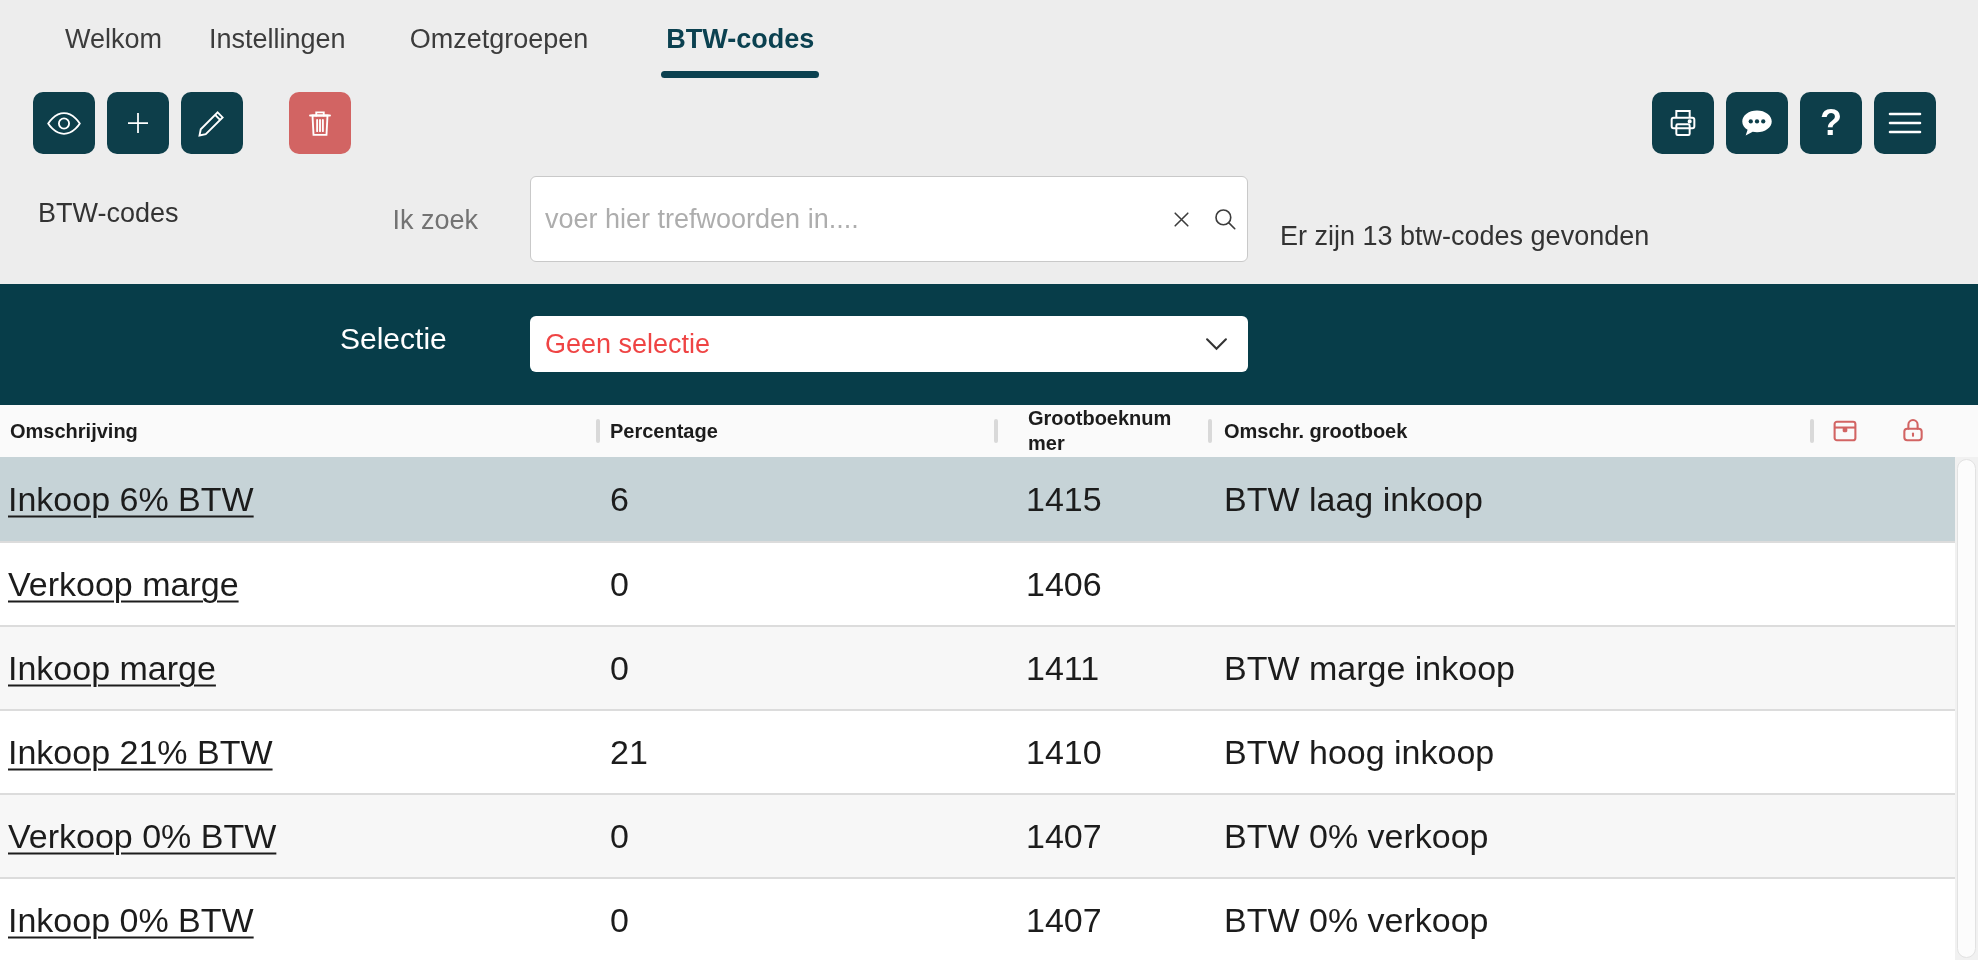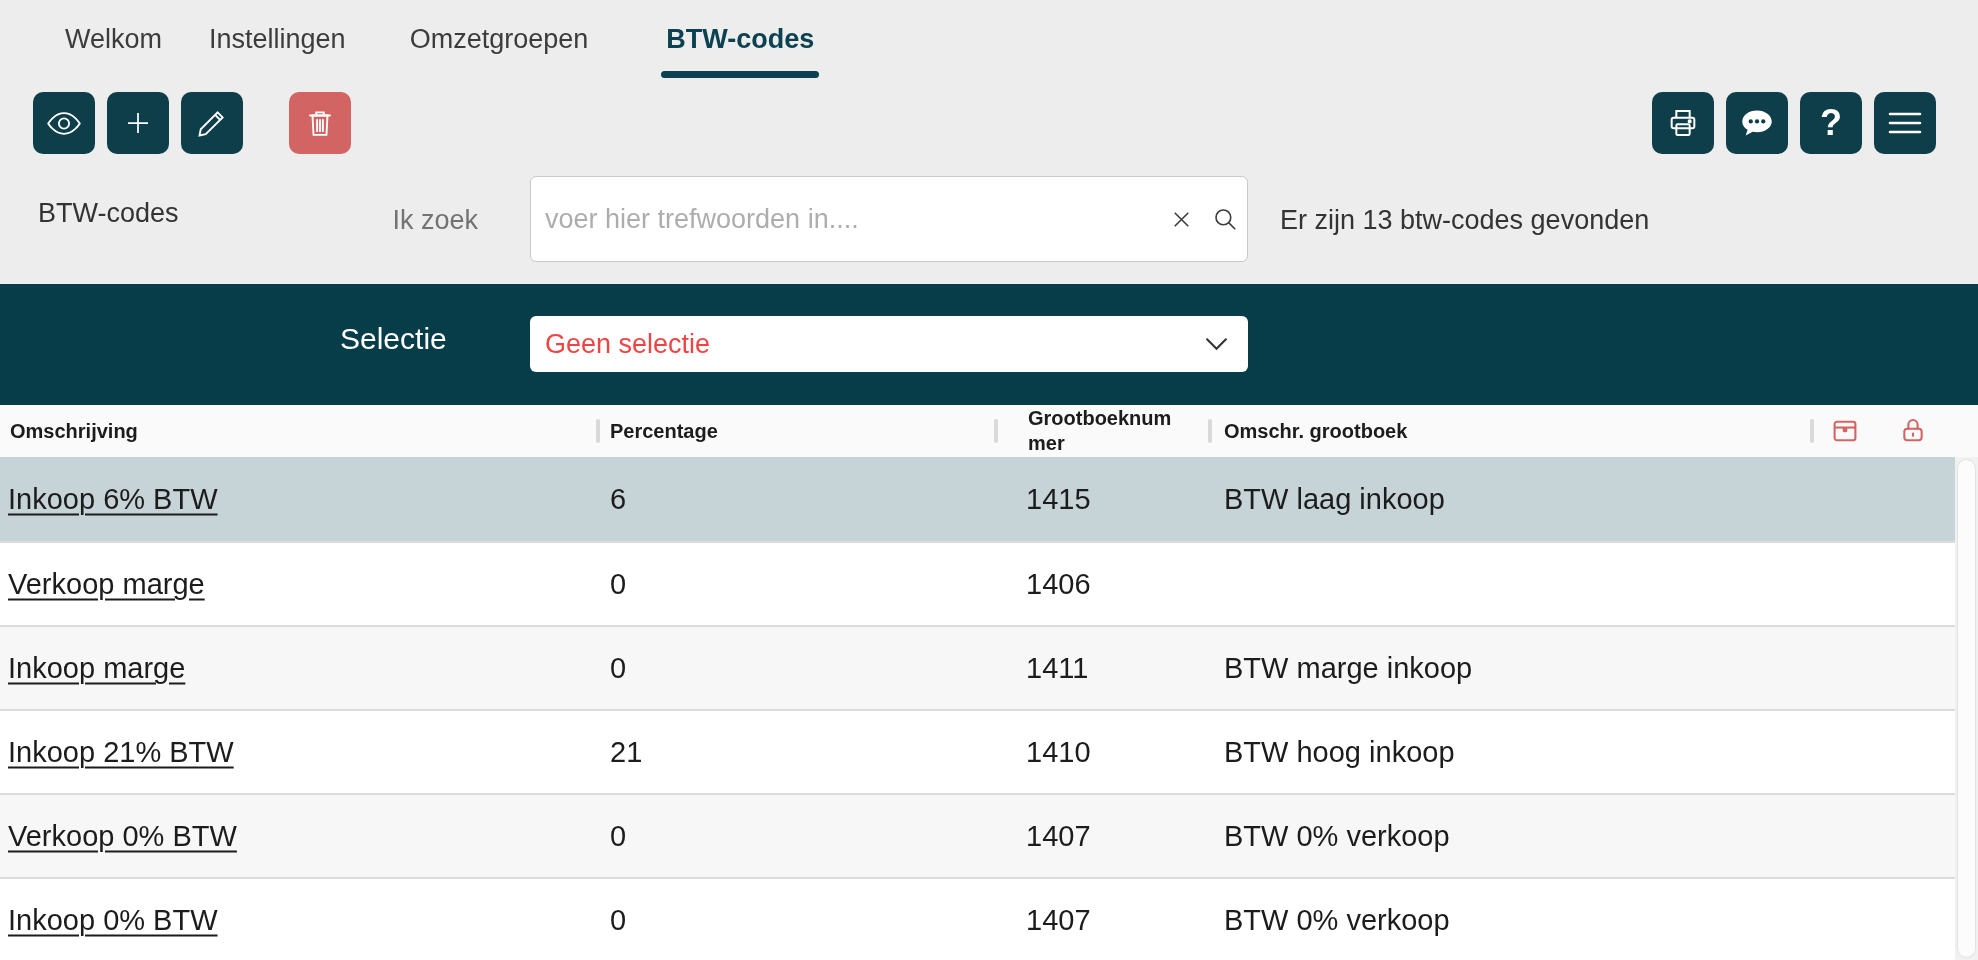--- a/index.html
+++ b/index.html
@@ -21,21 +21,21 @@
   .toolbar-right { position:absolute; top:92px; right:42px; display:flex; gap:12px; }
   .qmark { color:#fff; font-size:36px; font-weight:bold; line-height:1; }
 
   
   .page-title { position:absolute; left:38px; top:198px; font-size:27px; color:#333; }
   .search-label { position:absolute; left:360px; top:205px; width:118px; text-align:right; font-size:27px; color:#737373; }
   .search-box { position:absolute; left:530px; top:176px; width:718px; height:86px; background:#fff; border:1px solid #c9c9c9; border-radius:6px; display:flex; align-items:center; }
   .search-input { flex:1; height:100%; border:none; outline:none; background:transparent; font-size:27px; color:#333; padding:0 14px; font-family:"Liberation Sans", sans-serif; }
   .search-input::placeholder { color:#adadad; }
   .icon-btn { display:flex; align-items:center; justify-content:center; width:44px; height:100%; cursor:pointer; }
-  .results-text { position:absolute; left:1280px; top:205px; font-size:27px; color:#333; }
+  .results-text { position:absolute; left:1280px; top:221px; font-size:27px; color:#333; }
 
   
   .filter-band { position:absolute; top:284px; left:0; right:0; height:121px; background:#073d49; }
   .filter-label { position:absolute; left:340px; top:38px; width:148px; text-align:left; font-size:30px; color:#fff; }
   .dropdown { position:absolute; left:530px; top:32px; width:718px; height:56px; background:#fff; border-radius:6px; display:flex; align-items:center; cursor:pointer; }
   .dropdown-value { flex:1; font-size:27px; color:#ef4444; padding-left:15px; }
   .dropdown .chev { margin-right:20px; display:flex; }
 
   
   .thead { position:absolute; top:405px; left:0; right:0; height:52px; background:#fafafa; }
@@ -44,21 +44,21 @@
   .tick { position:absolute; top:14px; width:4px; height:24px; background:#d9d9d9; border-radius:2px; }
   .tick.k2 { left:596px; } .tick.k3 { left:994px; } .tick.k4 { left:1208px; } .tick.k5 { left:1810px; }
   .hicon { position:absolute; top:11px; }
   .hicon.a { left:1830px; } .hicon.b { left:1898px; }
 
   .tbody { position:absolute; top:457px; left:0; width:1955px; }
   .row { position:relative; height:84px; background:#fff; }
   .row + .row { border-top:2px solid #dcdcdc; }
   .row.alt { background:#f7f7f7; }
   .row.selected { background:#c6d3d7; }
-  .cell { position:absolute; top:50%; transform:translateY(-50%); font-size:29px; color:#1c1c1c; }
+  .cell { position:absolute; top:50%; transform:translateY(-50%); font-size:34px; color:#1c1c1c; }
   .cell.c1 { left:8px; text-decoration:underline; text-underline-offset:5px; text-decoration-thickness:2px; cursor:pointer; }
   .cell.c2 { left:610px; } .cell.c3 { left:1026px; } .cell.c4 { left:1224px; }
 
   .scroll-track { position:absolute; top:457px; right:0; width:23px; height:503px; background:#f1f1f1; }
   .scroll-thumb { position:absolute; top:2px; left:2px; width:19px; height:499px; background:#fcfcfc; border:1px solid #e2e2e2; border-radius:10px; cursor:grab; }
 </style>
 </head>
 <body>
 
 <div class="screen">

